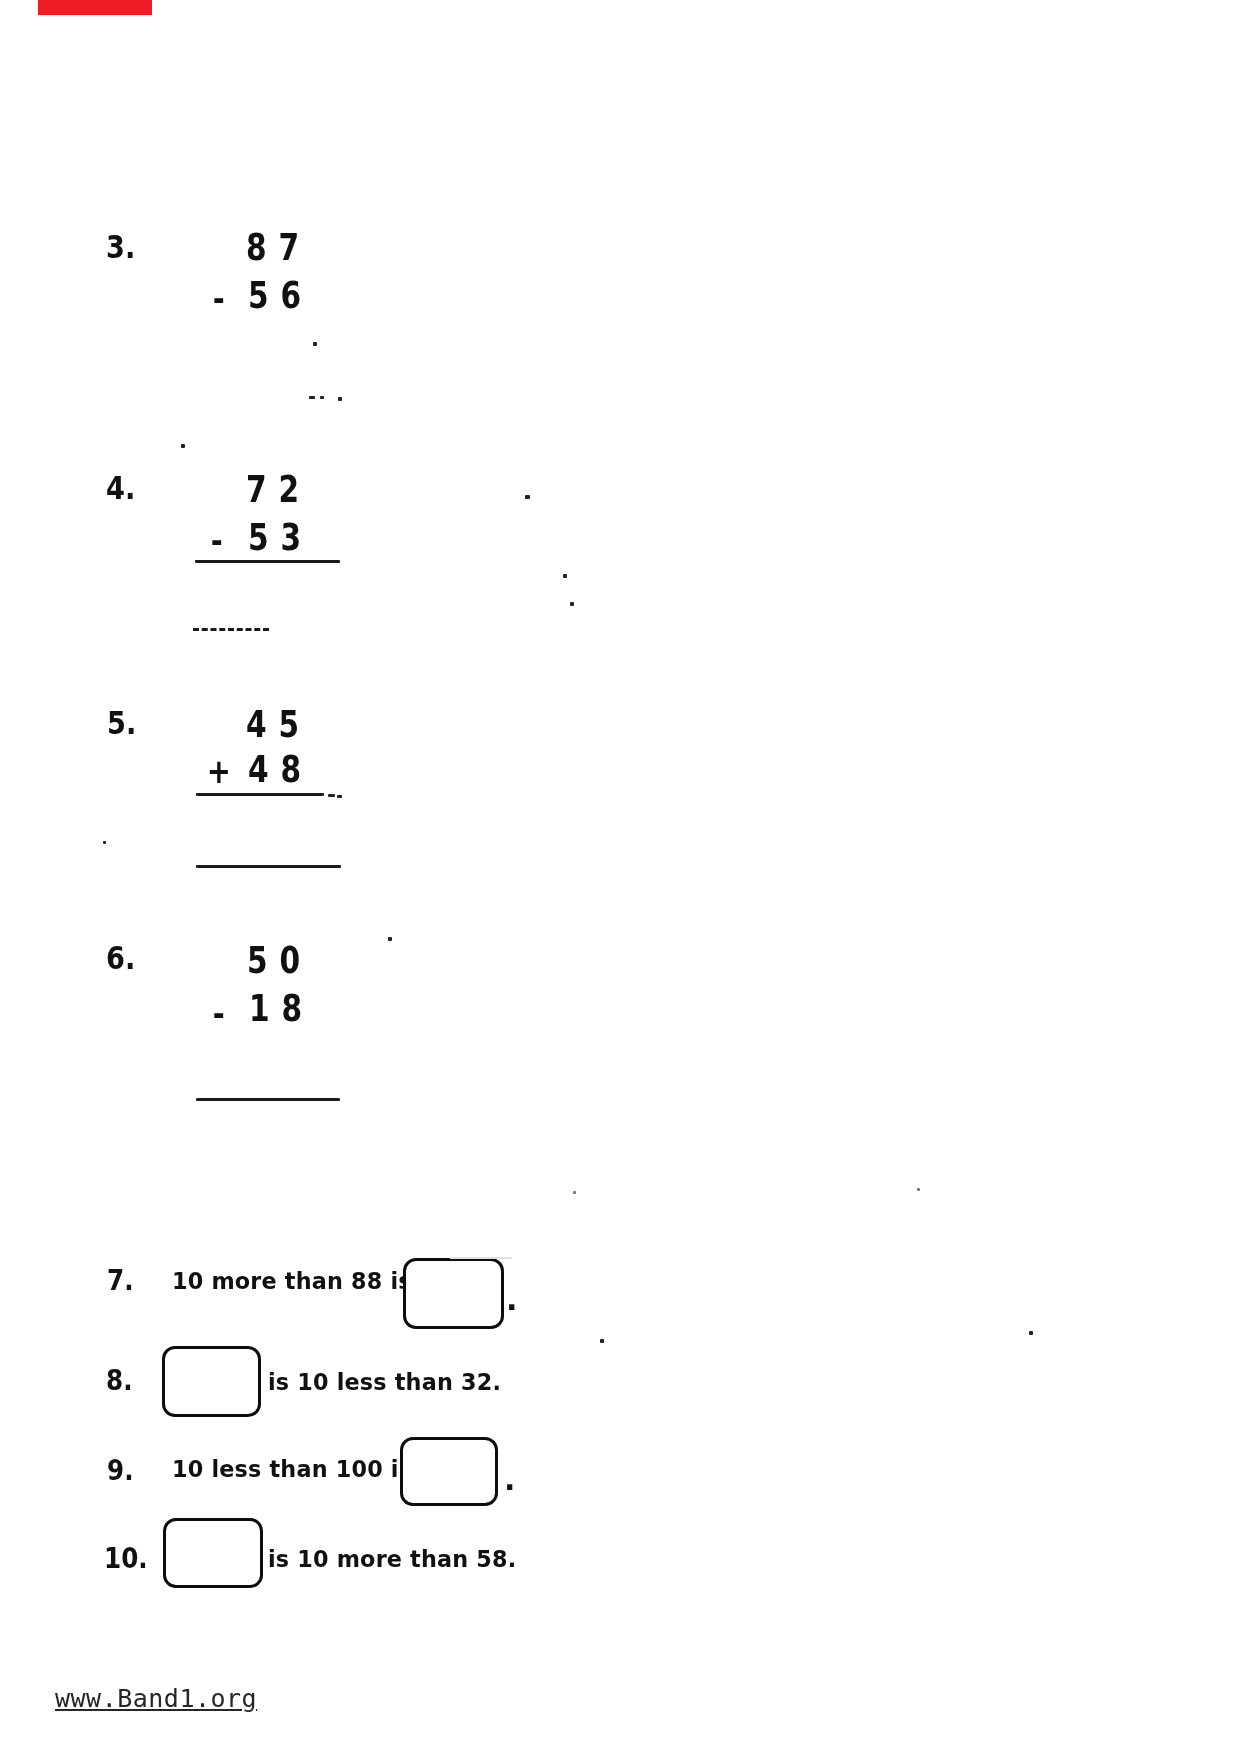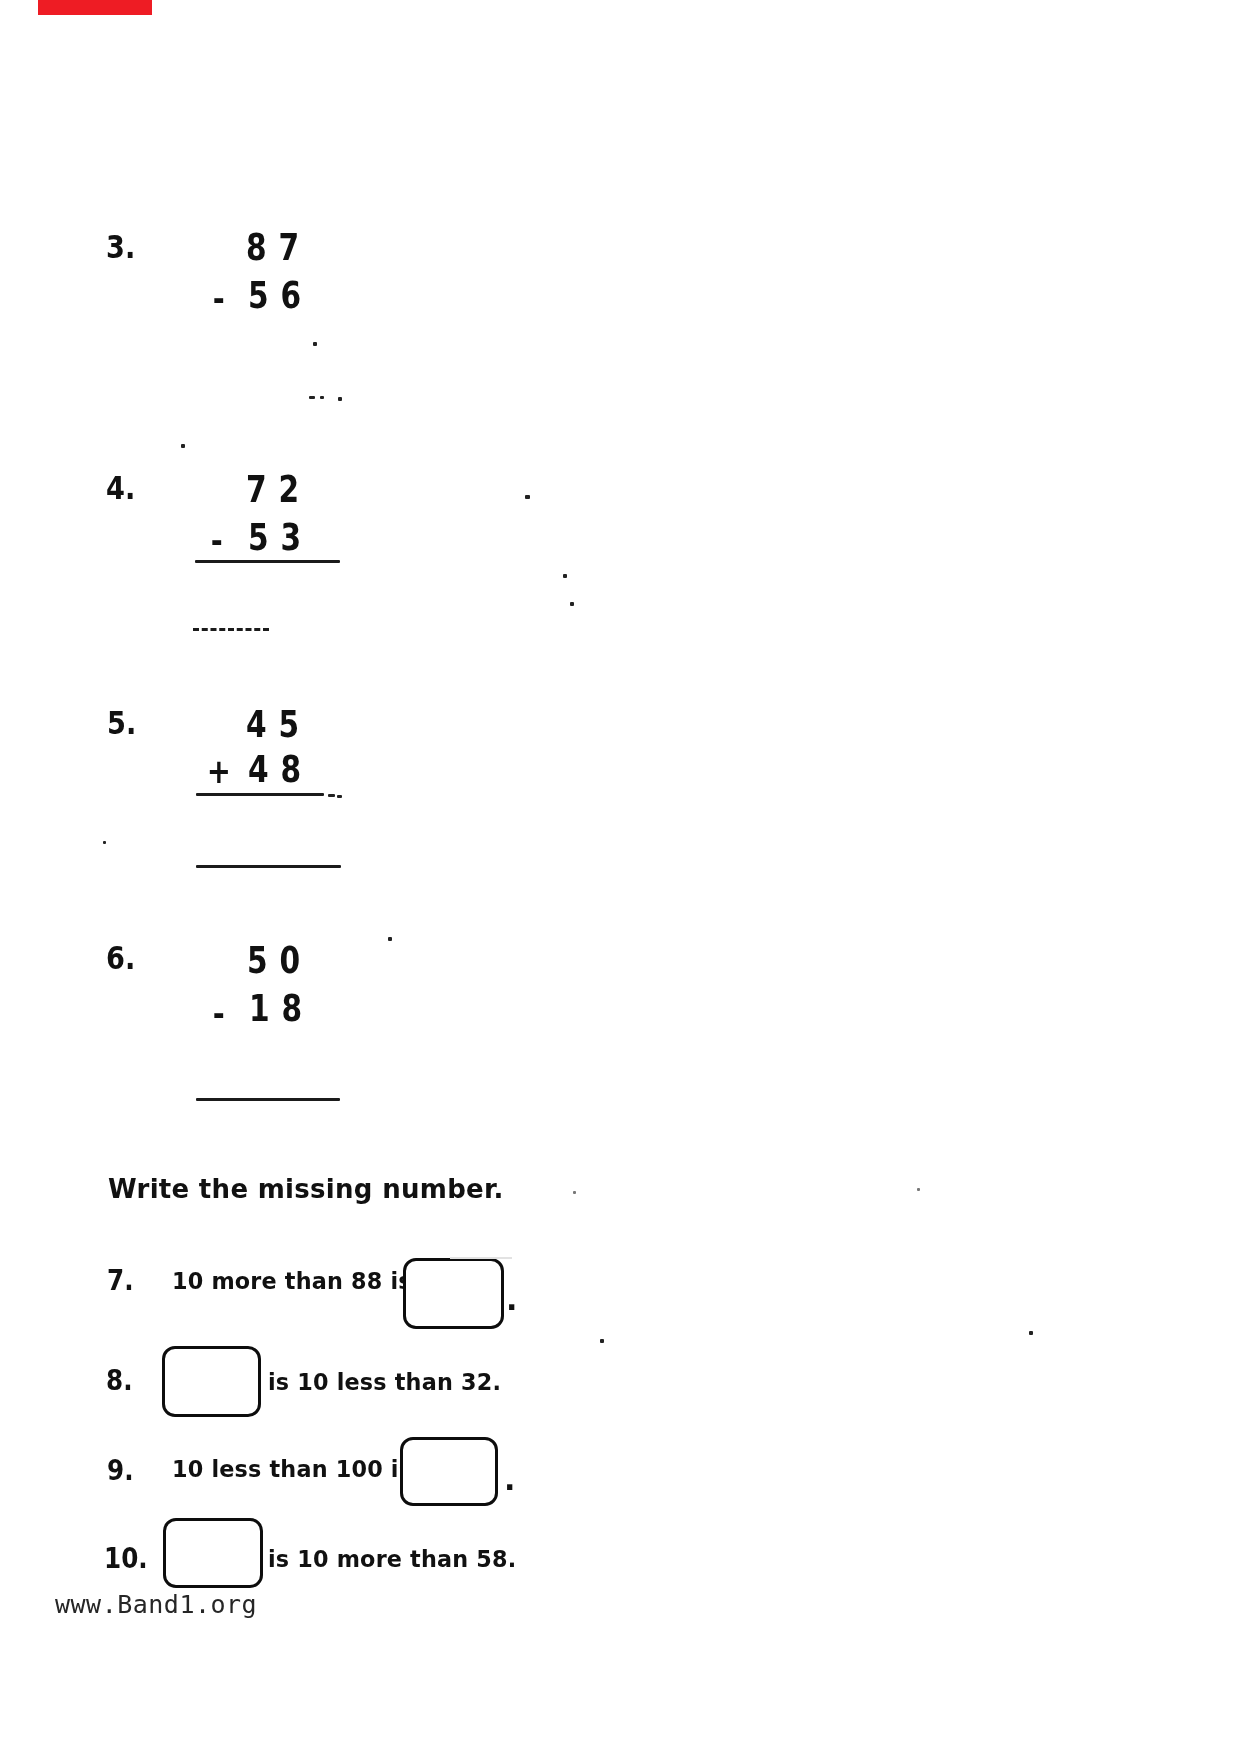--- a/index.html
+++ b/index.html
@@ -78,21 +78,20 @@
   <div class="speck" style="left:103px;top:841px;width:3px;height:3px;"></div>
   <div class="ansline" style="left:196px;top:865px;width:145px;"></div>
 
   <div class="speck" style="left:388px;top:937px;width:4px;height:4px;"></div>
   <div class="abs plabel" style="left:106px;top:942px;">6.</div>
   <div class="abs num" style="left:247px;top:941px;">5 0</div>
   <div class="abs op" style="left:206px;top:996px;">-</div>
   <div class="abs num" style="left:249px;top:989px;">1 8</div>
   <div class="ansline" style="left:196px;top:1098px;width:144px;"></div>
 
-  <div class="abs heading" style="left:108px;top:1176px;">Write the missing number.</div>
   <div class="speck light" style="left:573px;top:1191px;width:3px;height:3px;"></div>
   <div class="speck light" style="left:917px;top:1188px;width:3px;height:3px;"></div>
 
   <div class="abs qlabel" style="left:107px;top:1267px;">7.</div>
   <div class="abs ftext" style="left:172px;top:1270px;">10 more than 88 is</div>
   <div class="box" style="left:403px;top:1258px;width:95px;height:65px;"></div>
   <div class="abs period" style="left:506px;top:1285px;">.</div>
 
   <div class="abs qlabel" style="left:106px;top:1367px;">8.</div>
   <div class="box" style="left:162px;top:1346px;width:93px;height:65px;"></div>
@@ -103,15 +102,15 @@
   <div class="abs qlabel" style="left:107px;top:1457px;">9.</div>
   <div class="abs ftext" style="left:172px;top:1458px;">10 less than 100 is</div>
   <div class="box" style="left:400px;top:1437px;width:92px;height:63px;"></div>
   <div class="abs period" style="left:504px;top:1465px;">.</div>
   <div class="faintline" style="left:450px;top:1257px;width:62px;"></div>
 
   <div class="abs qlabel" style="left:104px;top:1545px;">10.</div>
   <div class="box" style="left:163px;top:1518px;width:94px;height:64px;"></div>
   <div class="abs ftext" style="left:268px;top:1548px;">is 10 more than 58.</div>
 
-  <div class="abs footer" style="left:55px;top:1592px;">www.Band1.org</div>
+  <div class="abs footer" style="left:55px;top:1686px;text-decoration:underline;">www.Band1.org</div>
 
 </div>
 
 </body></html>

